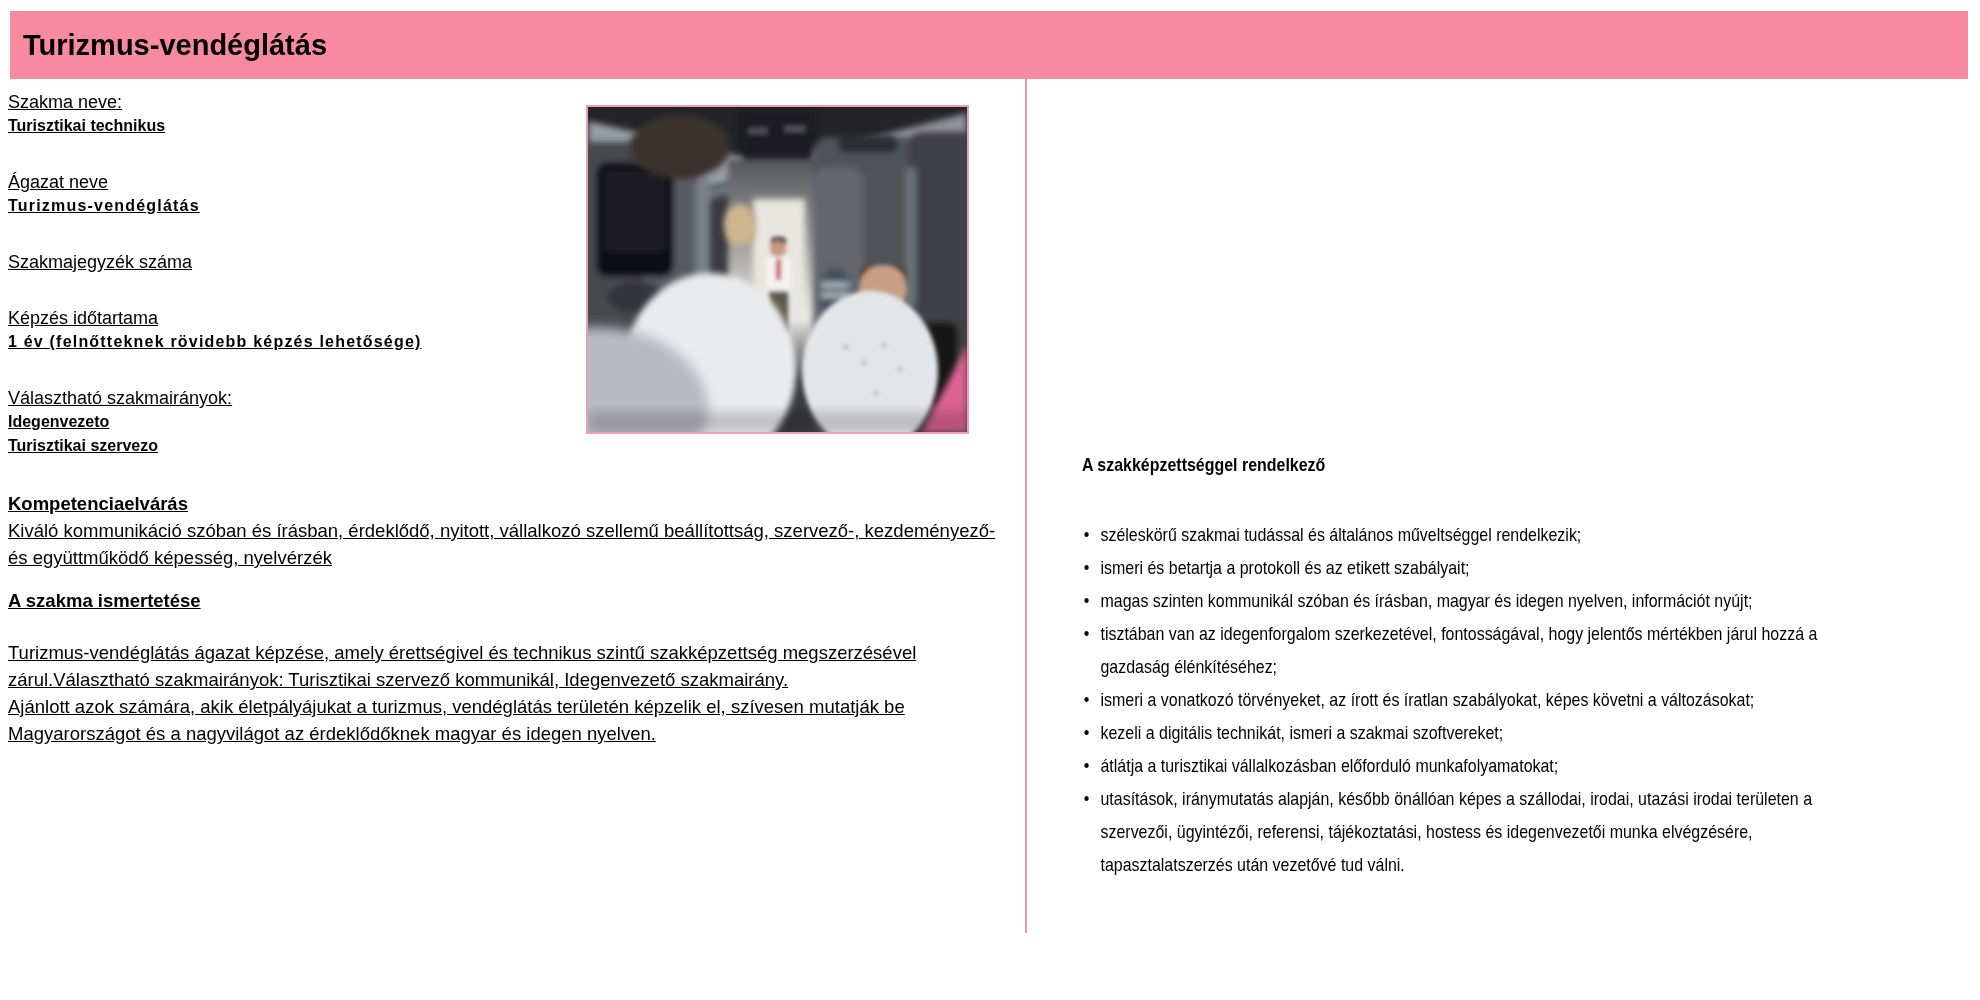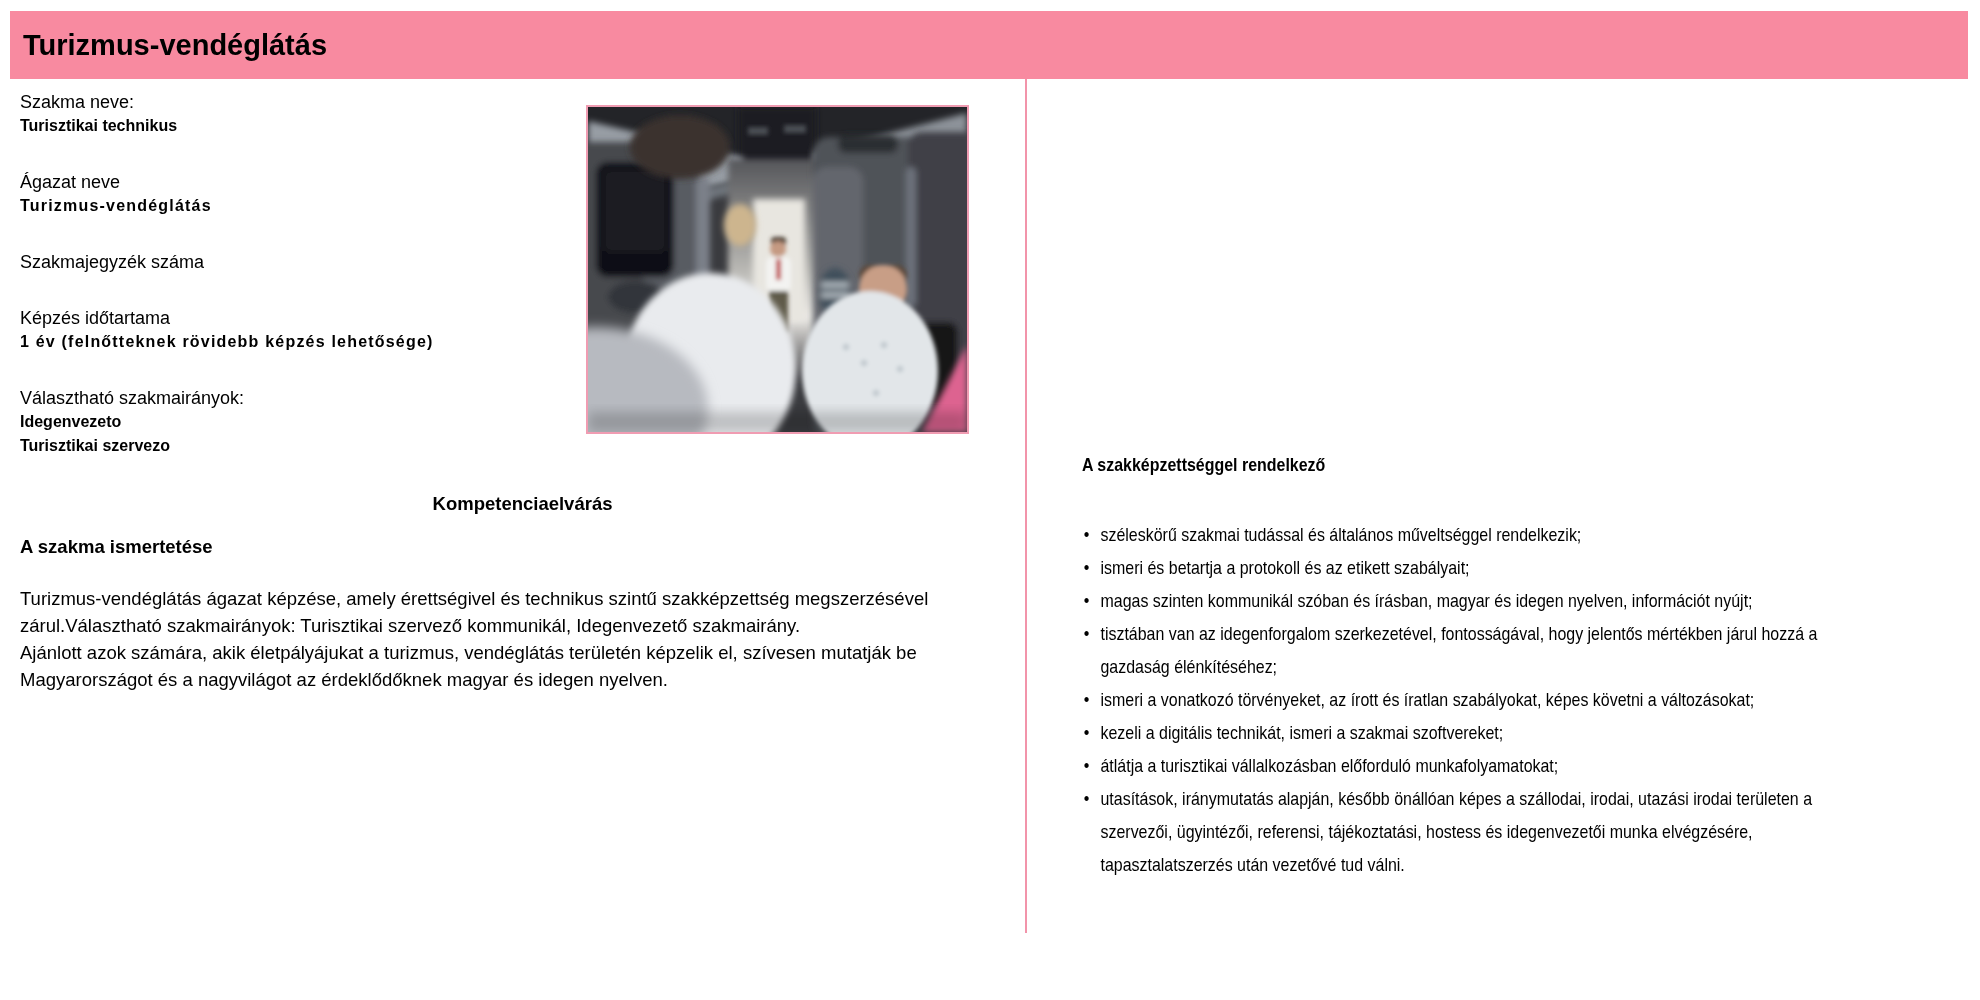--- a/index.html
+++ b/index.html
@@ -17,27 +17,27 @@
   .header-band{
     position:absolute;left:10px;top:11px;width:1958px;height:68px;
     background:var(--header-bg);display:flex;align-items:center;padding-left:13px;
   }
   .header-band .title{font-size:29px;font-weight:bold;margin:0;}
 
   
   .v-divider{position:absolute;left:1025px;top:79px;width:2px;height:854px;background:var(--divider);}
 
   
-  .left-col{position:absolute;left:20px;top:90px;width:1005px;}
+  .left-col{position:absolute;left:8px;top:90px;width:1005px;text-decoration:underline;}
   .field{margin-bottom:32px;}
   .field-label{font-size:18px;line-height:24px;}
   .field-value{font-size:16px;line-height:24px;font-weight:bold;white-space:pre-line;}
   .field-value[data-wide="true"]{letter-spacing:1.2px;}
 
-  .sec-comp{margin-top:23px;text-align:center;}
+  .sec-comp{margin-top:23px;}
   .section-heading{font-size:18.5px;line-height:27px;font-weight:bold;}
   .body-text{font-size:18.5px;line-height:27px;margin:0;}
   .sec-desc .section-heading{margin-top:16px;margin-bottom:25px;}
 
   
   .photo-frame{
     position:absolute;left:586px;top:105px;width:383px;height:329px;
     border:2px solid var(--photo-border);background:#3a3b3f;
   }
   .photo-frame svg{display:block;width:379px;height:325px;}
@@ -86,20 +86,21 @@
       <div class="field">
         <div class="field-label">Választható szakmairányok:</div>
         <div class="field-value" data-wide="false">Idegenvezeto
 Turisztikai szervezo</div>
       </div>
 
   </div>
 
   <div class="sec-comp">
     <div class="section-heading">Kompetenciaelvárás</div>
+    <p class="body-text">Kiváló kommunikáció szóban és írásban, érdeklődő, nyitott, vállalkozó szellemű beállítottság, szervező-, kezdeményező- és együttműködő képesség, nyelvérzék</p>
   </div>
 
   <div class="sec-desc">
     <div class="section-heading">A szakma ismertetése</div>
     <div>
 
         <p class="body-text">Turizmus-vendéglátás ágazat képzése, amely érettségivel és technikus szintű szakképzettség megszerzésével zárul.Választható szakmairányok: Turisztikai szervező kommunikál, Idegenvezető szakmairány.</p>
 
 
         <p class="body-text">Ajánlott azok számára, akik életpályájukat a turizmus, vendéglátás területén képzelik el, szívesen mutatják be Magyarországot és a nagyvilágot az érdeklődőknek magyar és idegen nyelven.</p>

